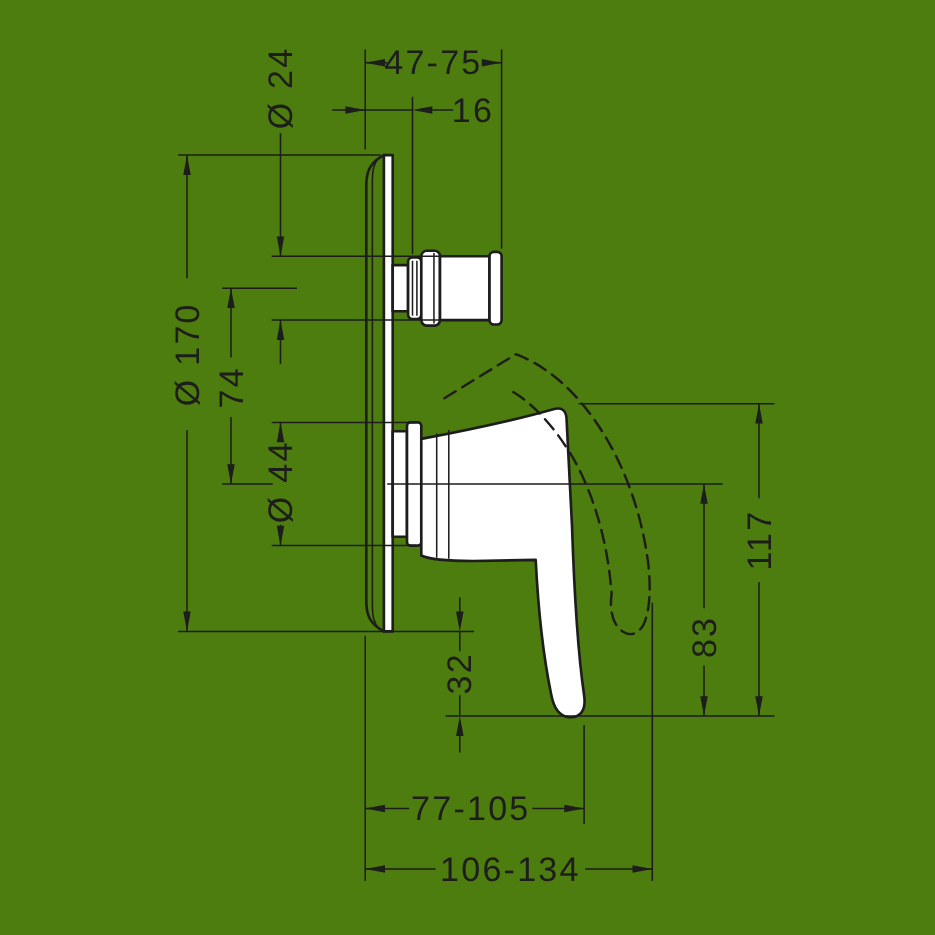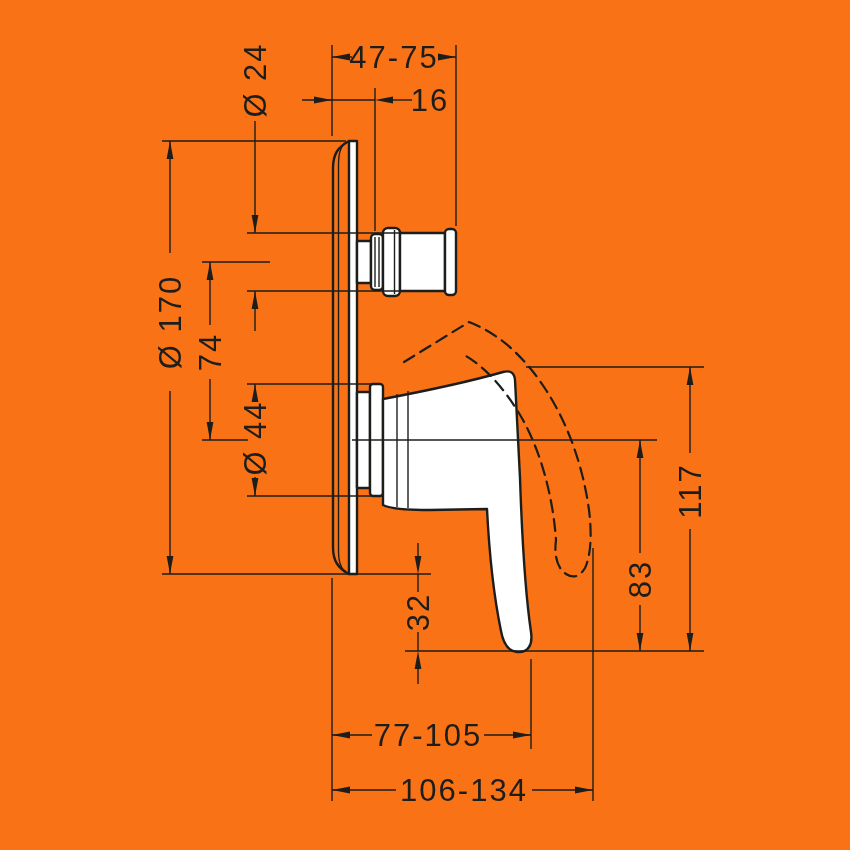--- a/index.html
+++ b/index.html
@@ -1,16 +1,16 @@
 <!DOCTYPE html>
 <html><head>
 <meta charset="utf-8">
 <style>
   html,body { margin:0; padding:0; background:#ffffff; }
-  .canvas { width:850px; height:850px; background:#f97316; position:relative; overflow:hidden; }
+  .canvas { width:850px; height:850px; background:#4d7c0f; position:relative; overflow:hidden; }
   svg { display:block; }
   text {
     font-family: "Liberation Sans", "DejaVu Sans", sans-serif;
     font-size: 31px;
     letter-spacing: 2px;
     fill: #1d1d1b;
     text-anchor: middle;
     dominant-baseline: central;
   }
   .main  { stroke:#1d1d1b; stroke-width:2.4; fill:none; stroke-linejoin:round; stroke-linecap:round; }

